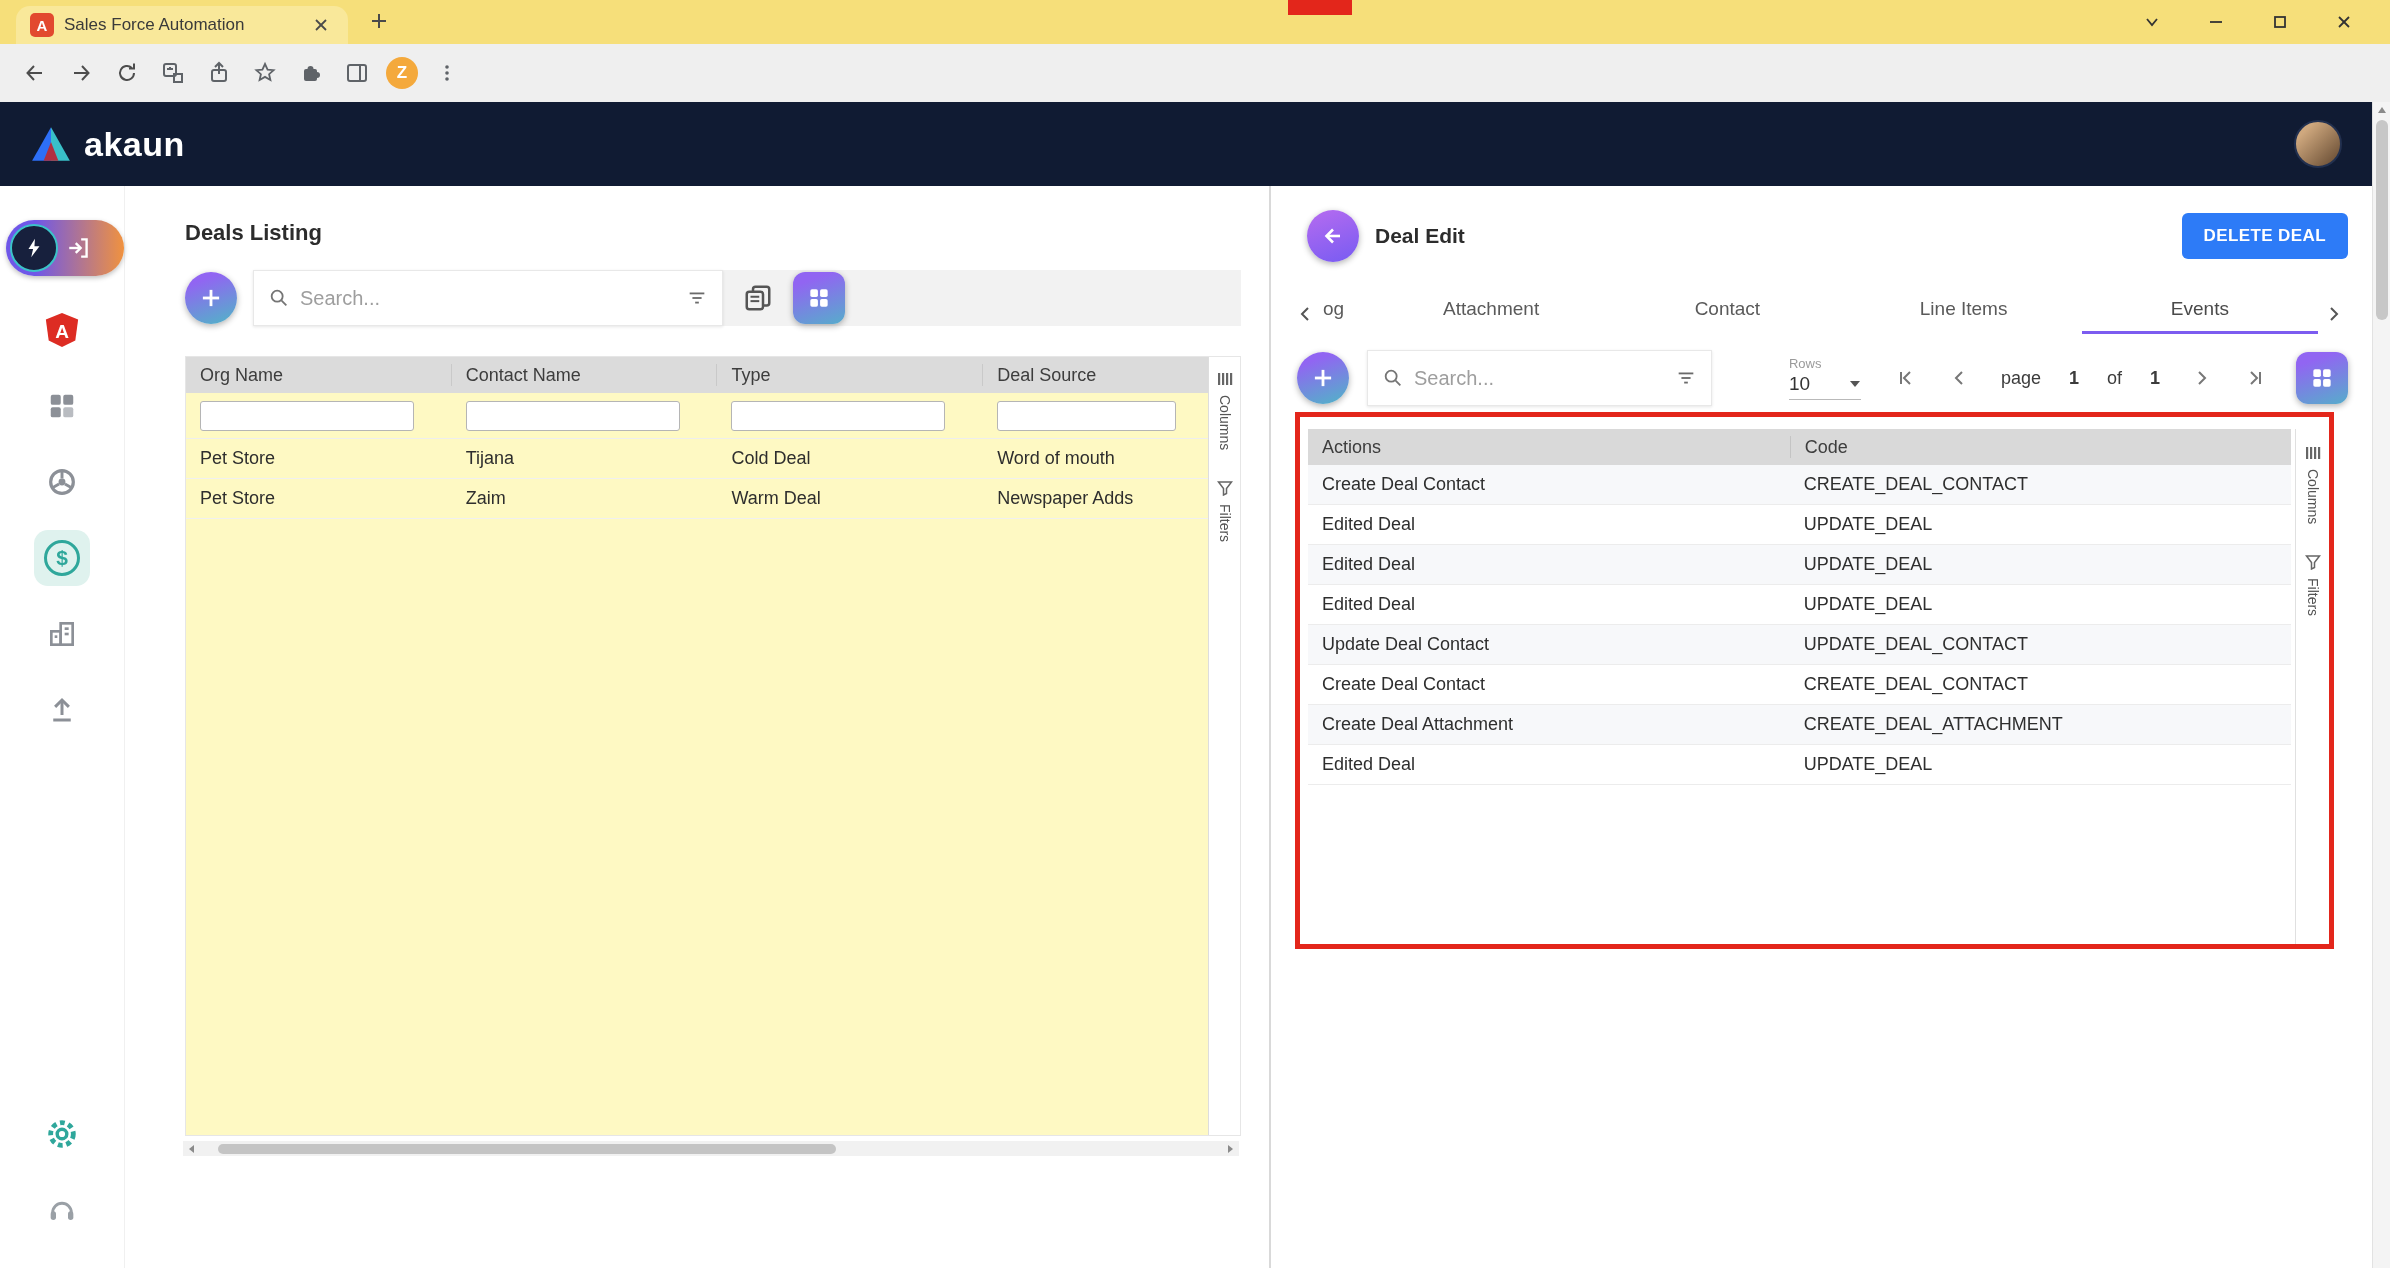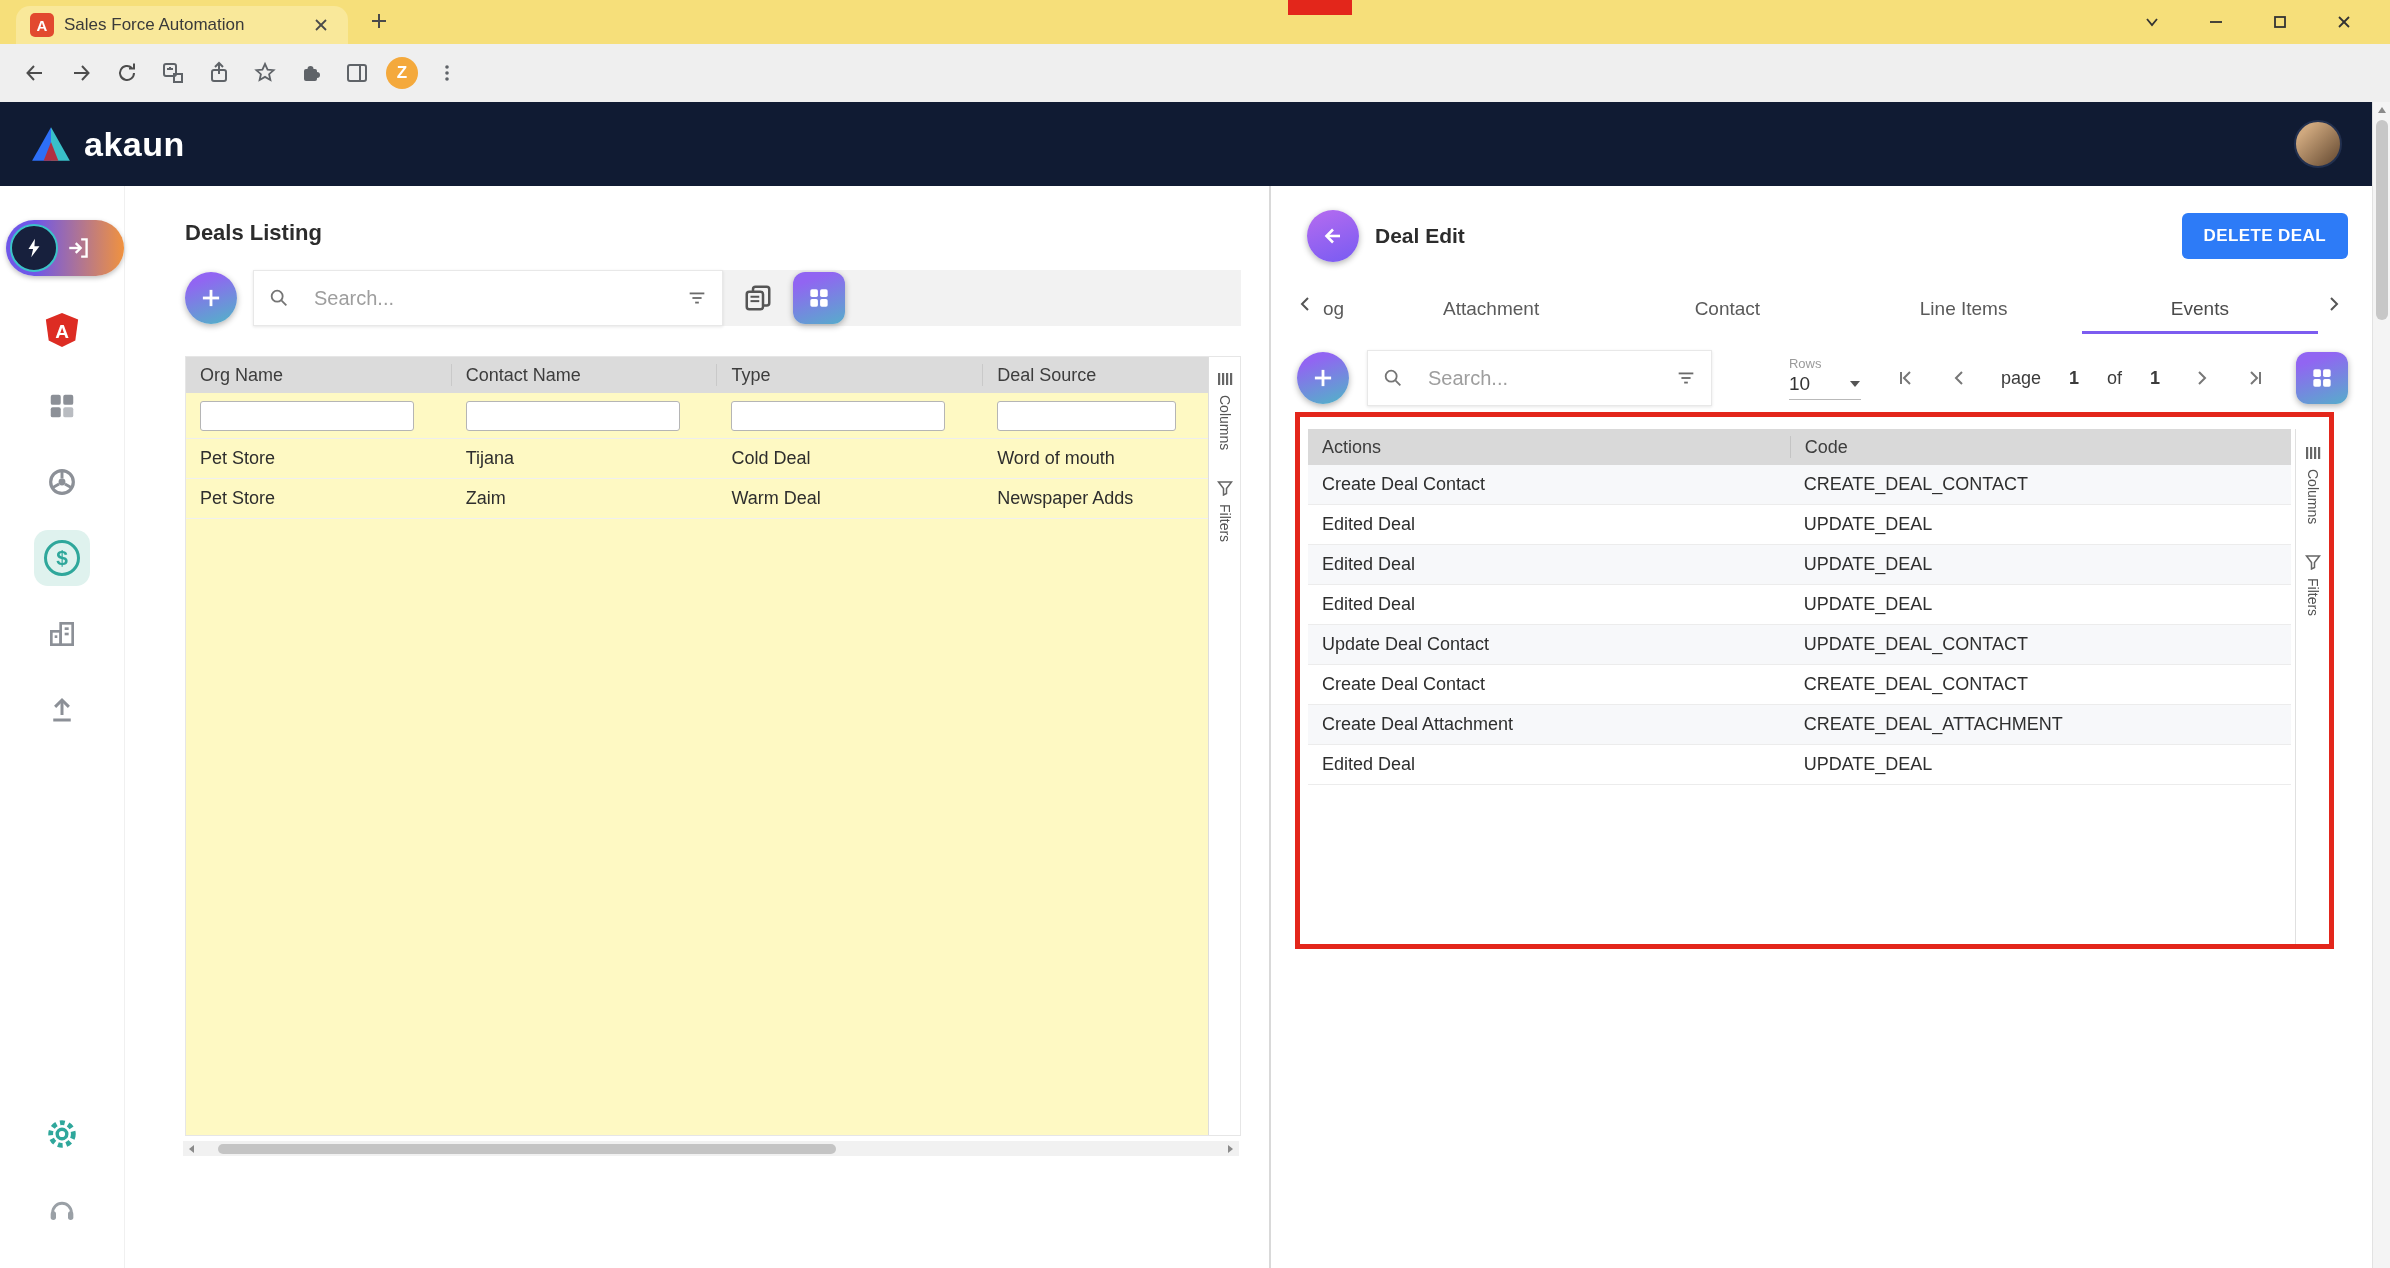--- a/index.html
+++ b/index.html
@@ -47,21 +47,21 @@
   .side-item.active{background:#DFF2EE}
   .dollar-icon{width:36px;height:36px;border-radius:50%;border:3px solid #2FA79B;color:#2FA79B;font-size:21px;font-weight:700;display:flex;align-items:center;justify-content:center}
   .side-bottom{margin-top:auto;padding-bottom:20px;display:flex;flex-direction:column;align-items:center}
 
   
   .left-panel{flex:0 0 1146px;border-right:2px solid #D9D9D9;position:relative;padding:34px 28px 0 60px;min-width:0}
   .panel-title{font-size:22px;font-weight:700;color:#2c2c2c}
   .list-toolbar{display:flex;align-items:center;margin-top:24px;height:56px}
   .fab{width:52px;height:52px;border-radius:50%;background:linear-gradient(160deg,#9165f2 20%,#4fb6c6 100%);display:flex;align-items:center;justify-content:center;box-shadow:0 2px 6px rgba(0,0,0,.3);flex:0 0 52px}
   .gray-strip{flex:1;height:56px;background:#F2F2F2;margin-left:16px;display:flex;align-items:center;gap:20px;min-width:0}
-  .search-box{width:470px;height:56px;background:#fff;border:1px solid #E8E8E8;display:flex;align-items:center;padding:0 14px;gap:24px;box-shadow:0 1px 3px rgba(0,0,0,.10);flex:0 0 470px}
+  .search-box{width:470px;height:56px;background:#fff;border:1px solid #E8E8E8;display:flex;align-items:center;padding:0 14px;gap:10px;box-shadow:0 1px 3px rgba(0,0,0,.10);flex:0 0 470px}
   .search-input{border:none;outline:none;flex:1;font-size:20px;color:#333;background:transparent;min-width:0}
   .search-input::placeholder{color:#9E9E9E}
   .grid-btn{width:52px;height:52px;border-radius:12px;background:linear-gradient(160deg,#9165f2 20%,#4fb6c6 110%);display:flex;align-items:center;justify-content:center;box-shadow:0 2px 6px rgba(0,0,0,.3);flex:0 0 52px}
 
   .table-card{display:flex;margin-top:30px;height:780px;border:1px solid #E6E6E6;background:#fef9c3}
   .table-main{flex:1;display:flex;flex-direction:column;min-width:0}
   .thead{display:flex;background:#DBDBDB;height:36px;align-items:center}
   .th{font-size:18px;color:#3d3d3d;padding-left:14px;border-right:1px solid #C9C9C9;height:22px;display:flex;align-items:center;white-space:nowrap;overflow:hidden}
   .th:last-child{border-right:none}
   .col-0{width:26%}.col-1{width:26%}.col-2{width:26%}.col-3{width:22%}
@@ -79,21 +79,21 @@
   .h-thumb{margin-left:2%;width:59%;height:10px;background:#C4C4C4;border-radius:6px}
   .h-arrow-right{margin-left:auto}
 
   
   .right-panel{flex:1;position:relative;padding:24px 24px 0 20px;min-width:0;display:flex;flex-direction:column}
   .edit-header{display:flex;align-items:center;gap:16px;padding-left:16px}
   .back-btn{width:52px;height:52px;border-radius:50%;background:linear-gradient(160deg,#b06af0 10%,#7a5cf2 95%);display:flex;align-items:center;justify-content:center;box-shadow:0 2px 6px rgba(0,0,0,.3)}
   .edit-title{font-size:21px;font-weight:700;color:#2c2c2c}
   .delete-btn{margin-left:auto;background:#2D7BF7;color:#fff;border:none;font-size:17px;font-weight:700;font-family:"Liberation Sans",sans-serif;padding:13px 22px;border-radius:6px;letter-spacing:.4px;cursor:pointer}
 
-  .tabs-row{display:flex;align-items:flex-start;margin-top:22px;height:50px}
+  .tabs-row{display:flex;align-items:flex-end;margin-top:22px;height:50px}
   .tab-scroll-btn{width:30px;height:40px;display:flex;align-items:center;justify-content:center;flex:0 0 30px}
   .edit-tabs{flex:1;display:flex;min-width:0}
   .etab{flex:1;text-align:center;font-size:19px;color:#5a5a5a;padding:14px 0;position:relative;white-space:nowrap;overflow:hidden}
   .etab.partial{flex:0 0 52px;text-align:left;padding-left:2px}
   .etab.active{color:#4a4a4a}
   .etab.active::after{content:"";position:absolute;left:0;right:0;bottom:0;height:3px;background:#7C5CF0}
 
   .edit-toolbar{display:flex;align-items:center;margin-top:16px;padding-left:6px}
   .edit-toolbar .search-box{width:345px;flex:0 0 345px;margin-left:18px}
   .rows-select{margin-left:auto;display:flex;flex-direction:column;gap:2px;width:78px}

